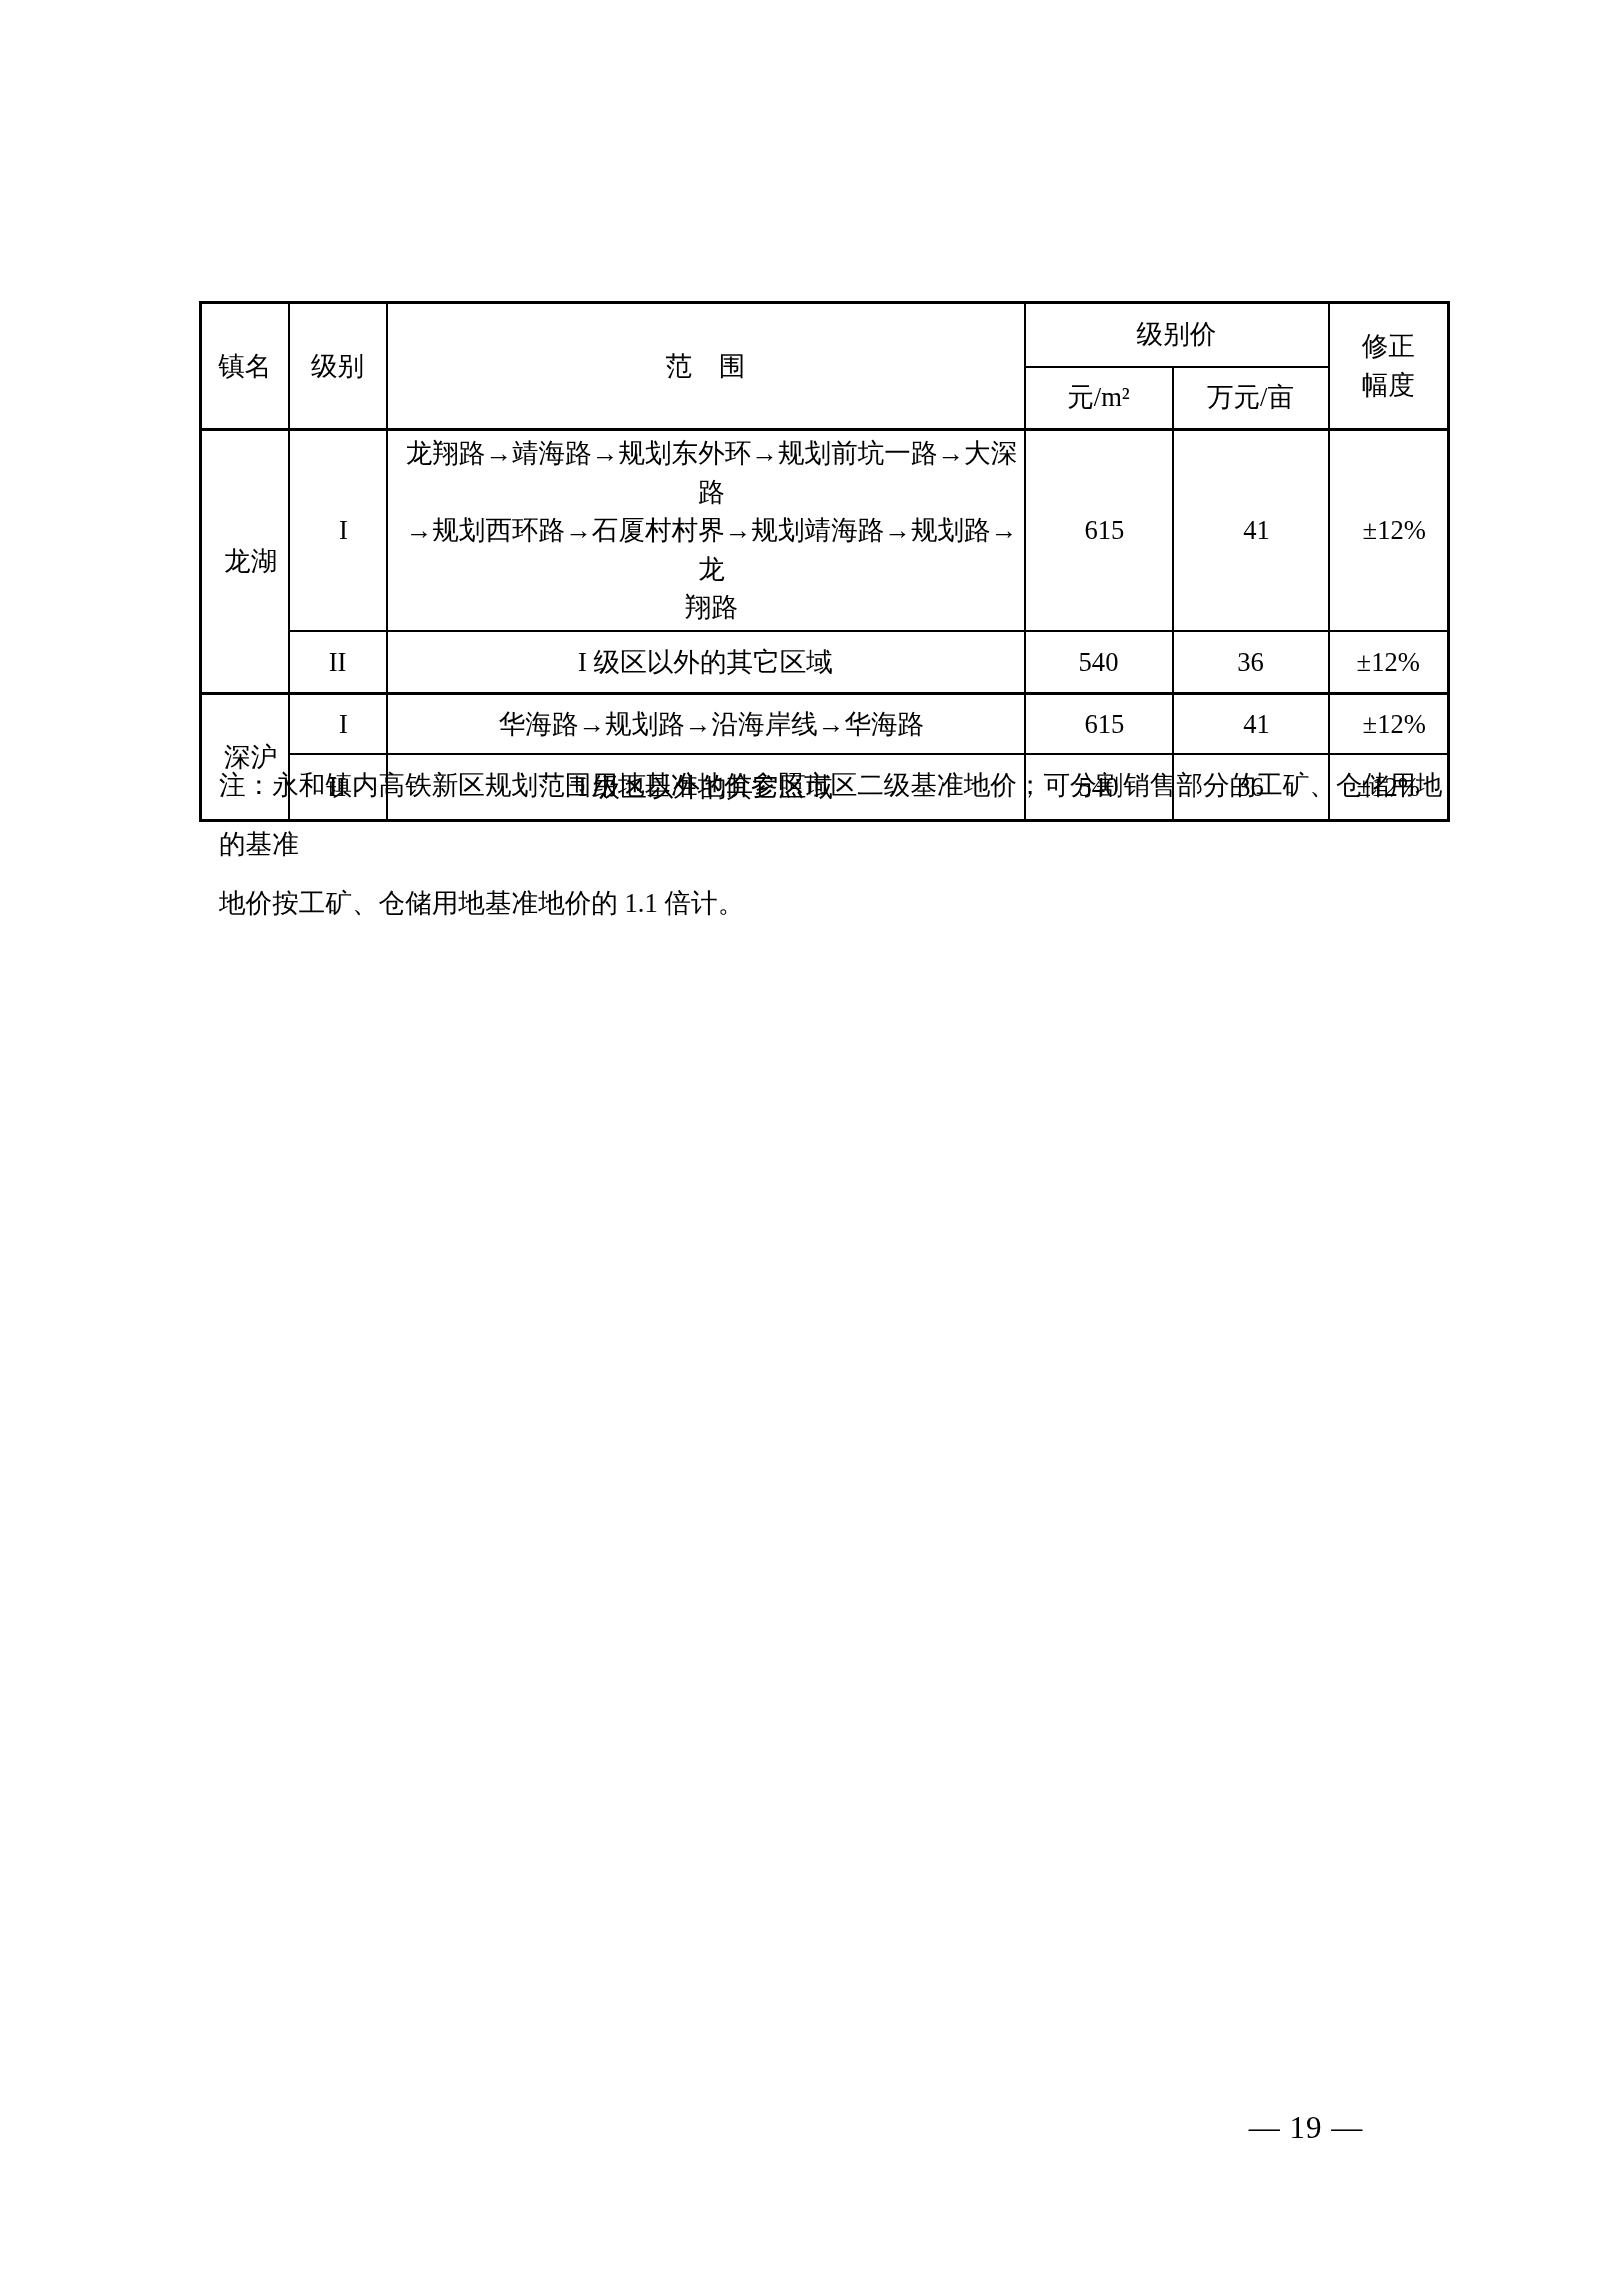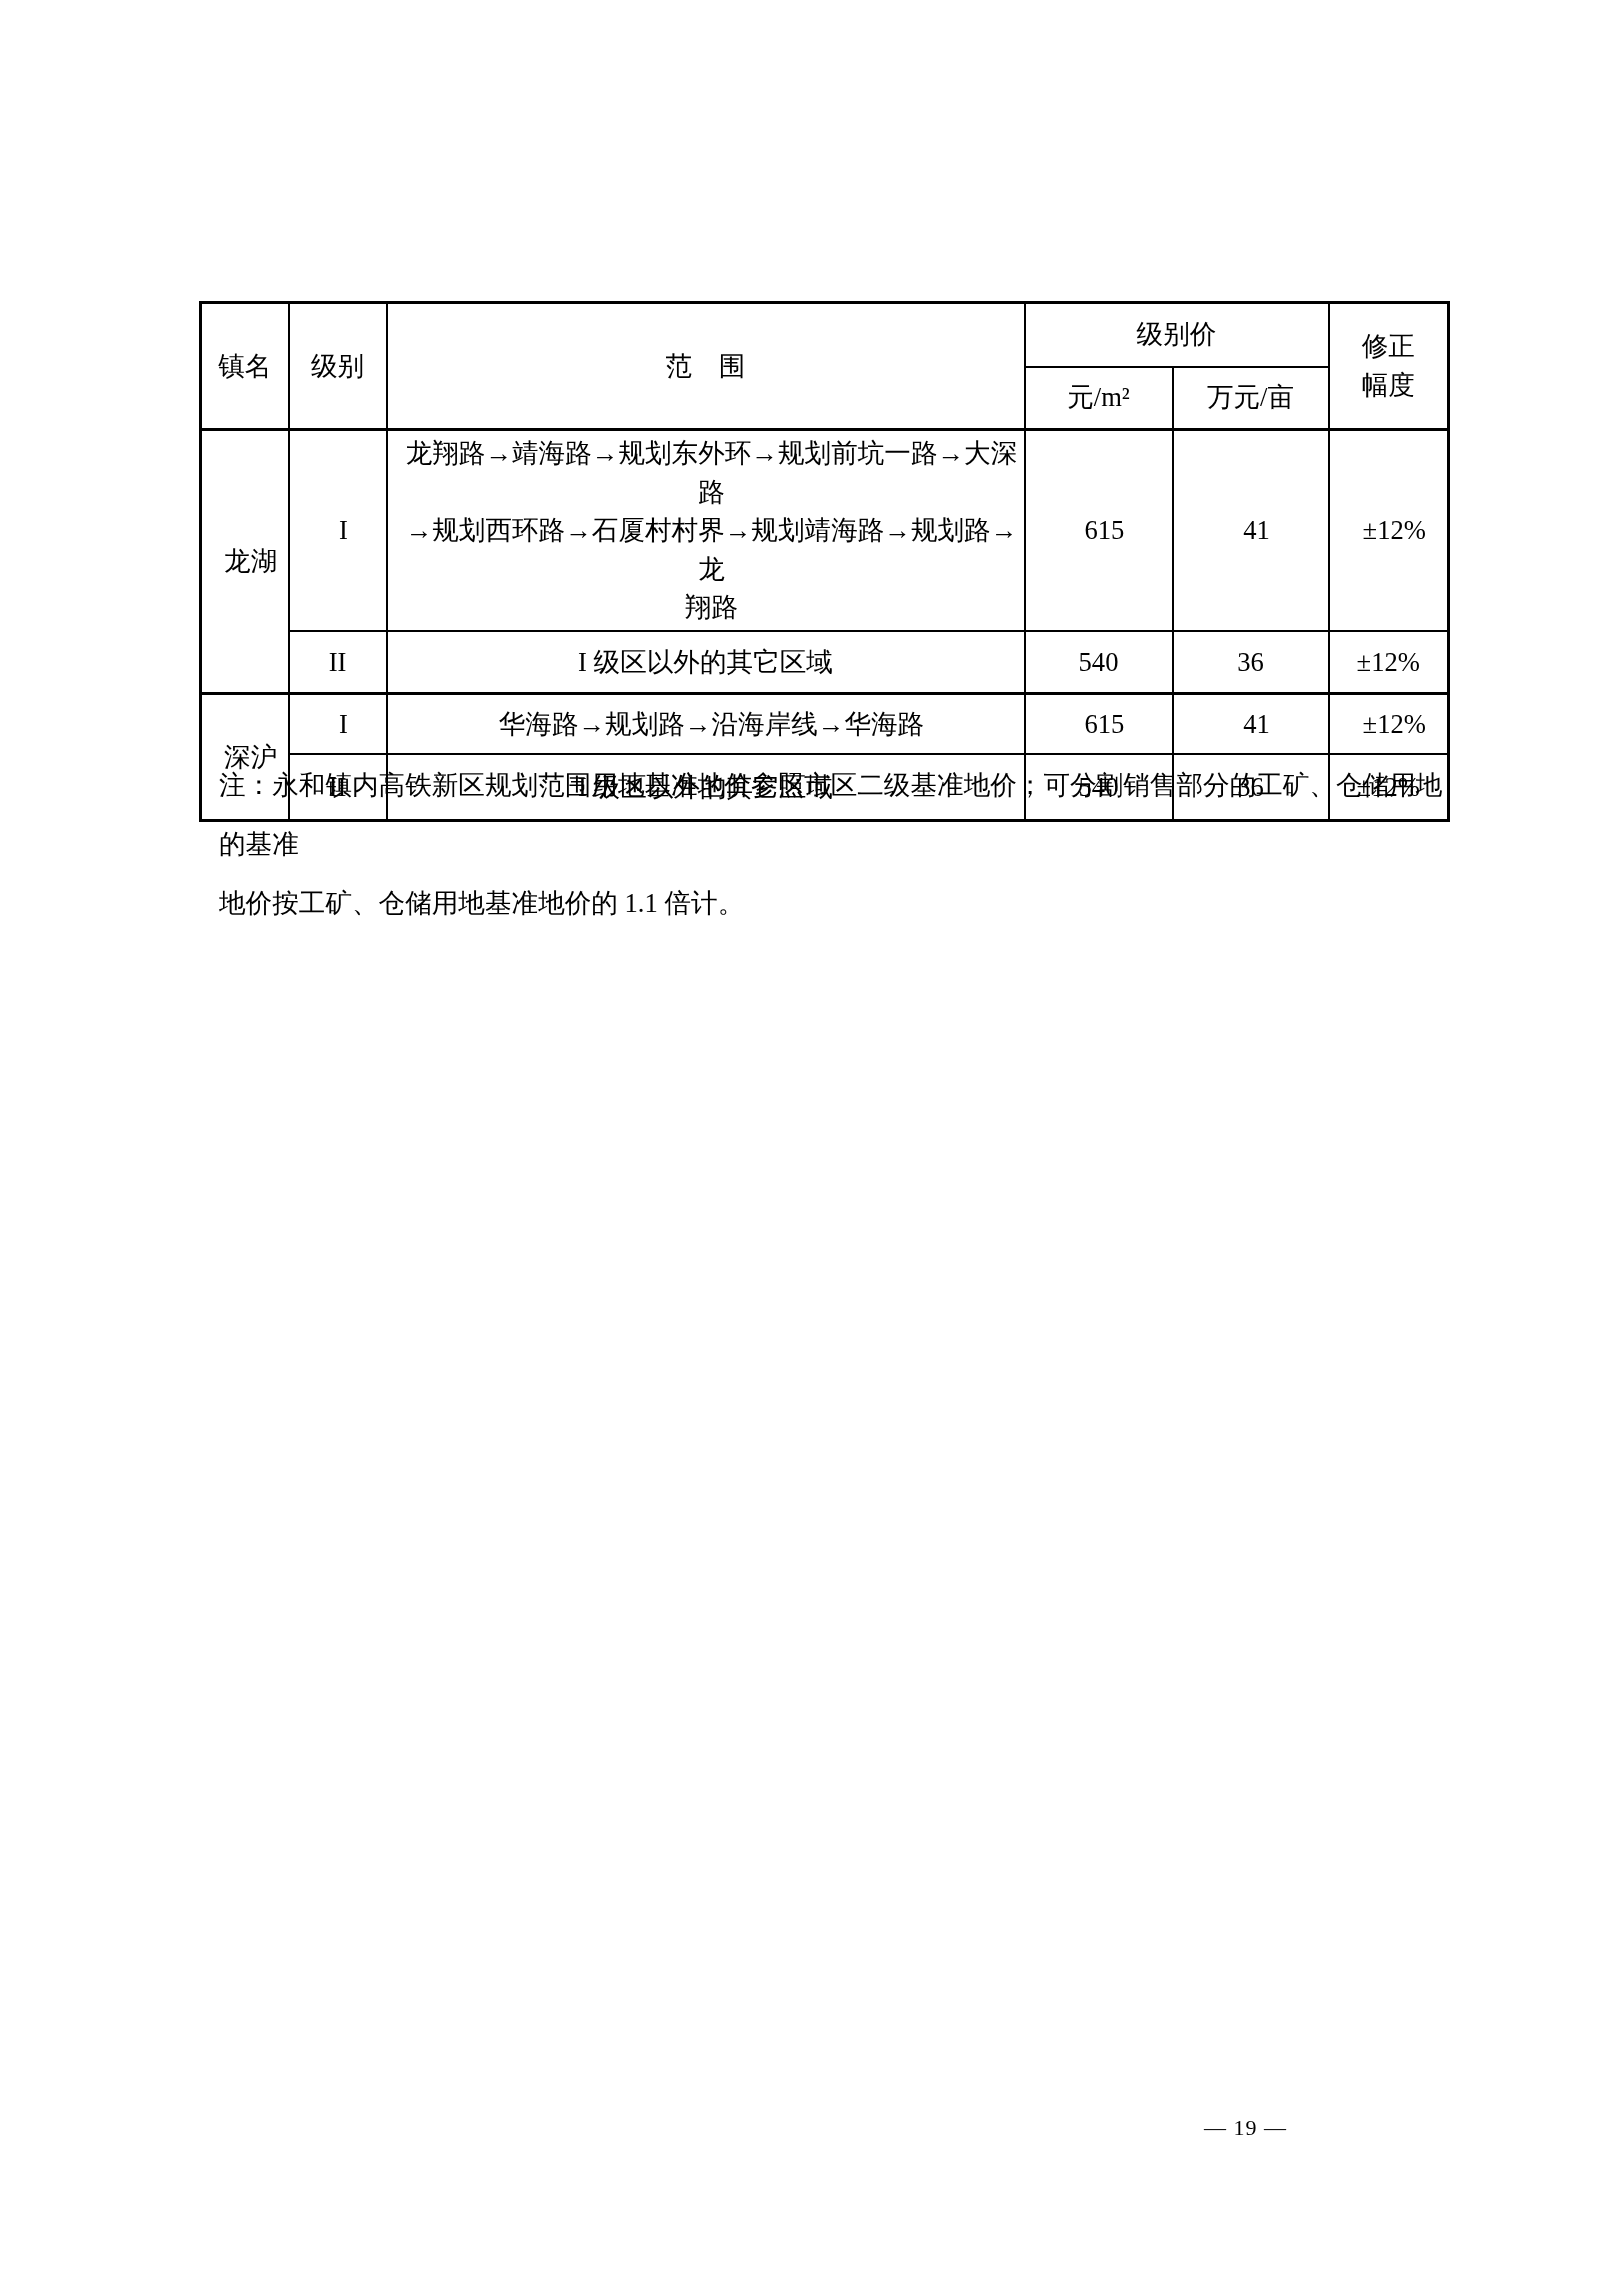--- a/index.html
+++ b/index.html
@@ -49,21 +49,22 @@
     font-size: 26.6px;
     line-height: 59px;
     white-space: pre-line;
     text-align: left;
   }
   .page-footer {
     position: absolute;
     left: 1204px;
     top: 2110px;
     width: 204px;
-    font-size: 22px;
+    text-align: center;
+    font-size: 31px;
     line-height: 36px;
     letter-spacing: 1px;
   }
 </style>
 </head>
 <body>
 
 <div class="page">
 
   <table class="land-table">

